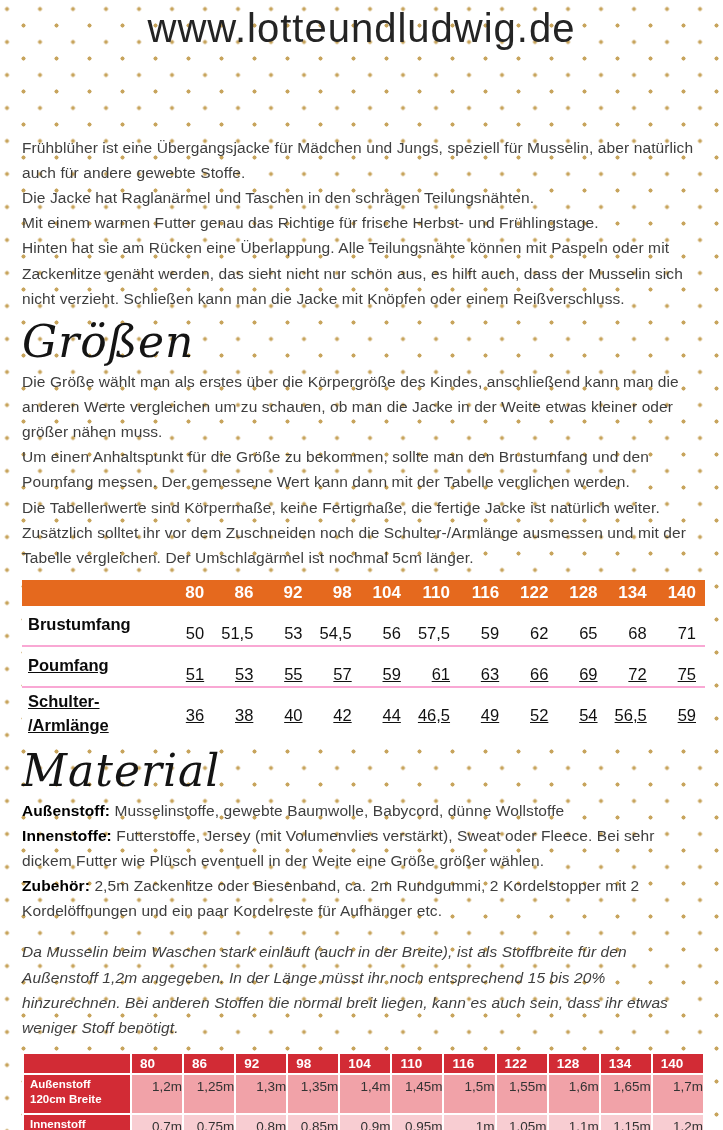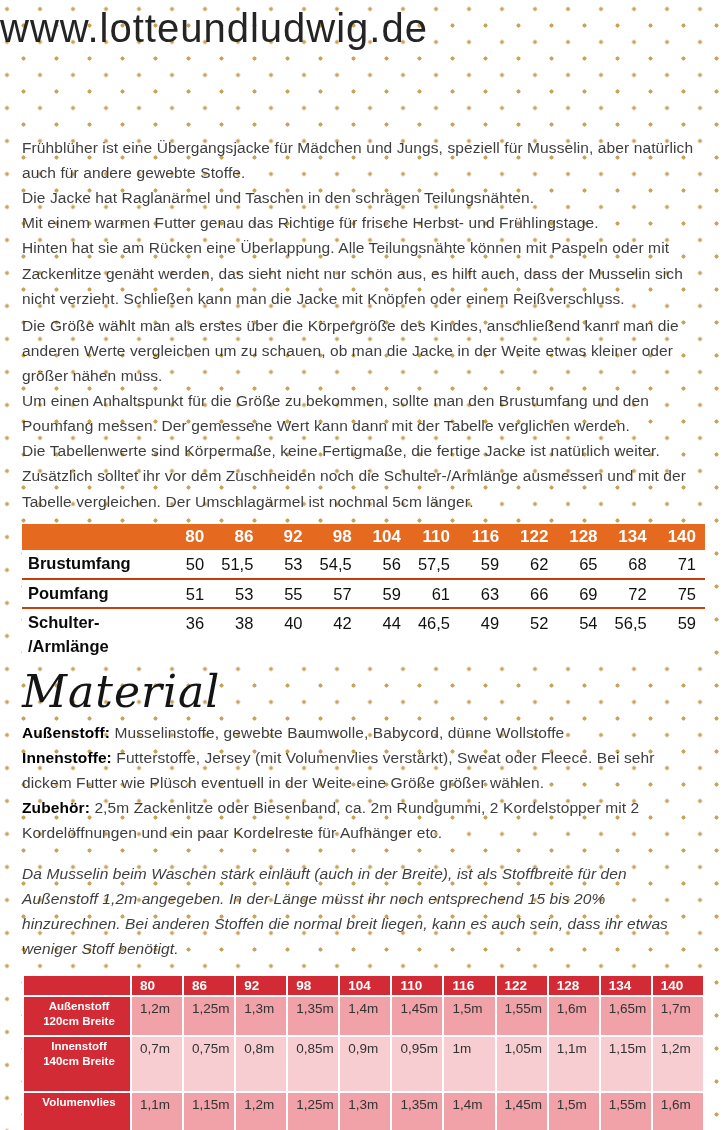--- a/index.html
+++ b/index.html
@@ -14,20 +14,21 @@
       radial-gradient(circle, var(--dot, #c7a45c) 1.8px, rgba(0,0,0,0) 2.3px),
       radial-gradient(circle, var(--dot, #c7a45c) 1.8px, rgba(0,0,0,0) 2.3px);
     background-size: 33px 33px, 33px 33px;
     background-position: 7px 9px, 23.5px 25.5px;
     font-family: "Liberation Sans", sans-serif;
     color: #3e3e3e;
     overflow: hidden;
   }
   .site-header {
     padding-top: 6px;
+    text-align: center;
     font-size: 40px;
     font-weight: 400;
     letter-spacing: 1px;
     color: #242424;
   }
   .content { padding: 0 18px 0 22px; }
   .intro { margin-top: 84px; }
   p.body-line { font-size: 15.5px; line-height: 1.62; color: #3e3e3e; letter-spacing: 0.1px; }
   .script-heading {
     font-family: "DejaVu Serif", serif;
@@ -64,25 +65,25 @@
     font-weight: 700;
     color: #0b0b0b;
     padding: 2px 0 2px 6px;
     white-space: pre-line;
     line-height: 1.45;
   }
   table.sz tbody td {
     text-align: right;
     font-size: 16.5px;
     color: #111;
-    padding: 5px 9px 2px 0;
+    padding: 18px 9px 2px 0;
     vertical-align: top;
   }
   table.sz tbody tr + tr th,
-  table.sz tbody tr + tr td { border-top: 2px solid #c2410c; }
+  table.sz tbody tr + tr td { border-top: 2px solid #f9a8d4; text-decoration: underline; }
 
   
   .mat-label { font-weight: 700; color: #000; }
   p.italic-note { font-style: italic; margin-top: 16px; }
 
   
   table.mt {
     width: 100%;
     border-collapse: collapse;
     table-layout: fixed;
@@ -96,29 +97,29 @@
     font-size: 13.5px;
     font-weight: 700;
     text-align: left;
     padding: 2px 0 2px 8px;
   }
   table.mt tbody th {
     background: var(--red, #d22b35);
     color: #fff;
     font-size: 11.5px;
     font-weight: 700;
-    text-align: center;
+    text-align: left;
     line-height: 1.35;
     padding: 2px 2px 2px 6px;
     vertical-align: top;
   }
   table.mt tbody td {
     font-size: 13.5px;
     color: #333;
-    text-align: left;
+    text-align: right;
     padding: 4px 0 4px 8px;
     vertical-align: top;
   }
   table.mt tbody tr.row-medium td { background: var(--pink-medium, #f1a2a8); height: 40px; }
   table.mt tbody tr.row-light  td { background: var(--pink-light, #f8cdd2); height: 56px; }
 </style>
 </head>
 <body>
 
 <div class="page" style="--orange: #e5691e; --red: #d22b35; --pink-medium: #f1a2a8; --pink-light: #f8cdd2; --dot: #c7a45c;">
@@ -127,20 +128,21 @@
 
   <div class="content">
 
     <div class="intro">
       <p class="body-line">Frühblüher ist eine Übergangsjacke für Mädchen und Jungs, speziell für Musselin, aber natürlich auch für andere gewebte Stoffe.</p>
       <p class="body-line">Die Jacke hat Raglanärmel und Taschen in den schrägen Teilungsnähten.</p>
       <p class="body-line">Mit einem warmen Futter genau das Richtige für frische Herbst- und Frühlingstage.</p>
       <p class="body-line">Hinten hat sie am Rücken eine Überlappung. Alle Teilungsnähte können mit Paspeln oder mit Zackenlitze genäht werden, das sieht nicht nur schön aus, es hilft auch, dass der Musselin sich nicht verzieht. Schließen kann man die Jacke mit Knöpfen oder einem Reißverschluss.</p>
     </div>
 
+    <h2 class="script-heading">Größen</h2>
 
     <div class="sizes-text">
       <p class="body-line">Die Größe wählt man als erstes über die Körpergröße des Kindes, anschließend kann man die anderen Werte vergleichen um zu schauen, ob man die Jacke in der Weite etwas kleiner oder größer nähen muss.</p>
       <p class="body-line">Um einen Anhaltspunkt für die Größe zu bekommen, sollte man den Brustumfang und den Poumfang messen. Der gemessene Wert kann dann mit der Tabelle verglichen werden.</p>
       <p class="body-line">Die Tabellenwerte sind Körpermaße, keine Fertigmaße, die fertige Jacke ist natürlich weiter.</p>
       <p class="body-line">Zusätzlich solltet ihr vor dem Zuschneiden noch die Schulter-/Armlänge ausmessen und mit der Tabelle vergleichen. Der Umschlagärmel ist nochmal 5cm länger.</p>
     </div>
 
     <div id="sizes-table-slot">
         <table class="sz">

